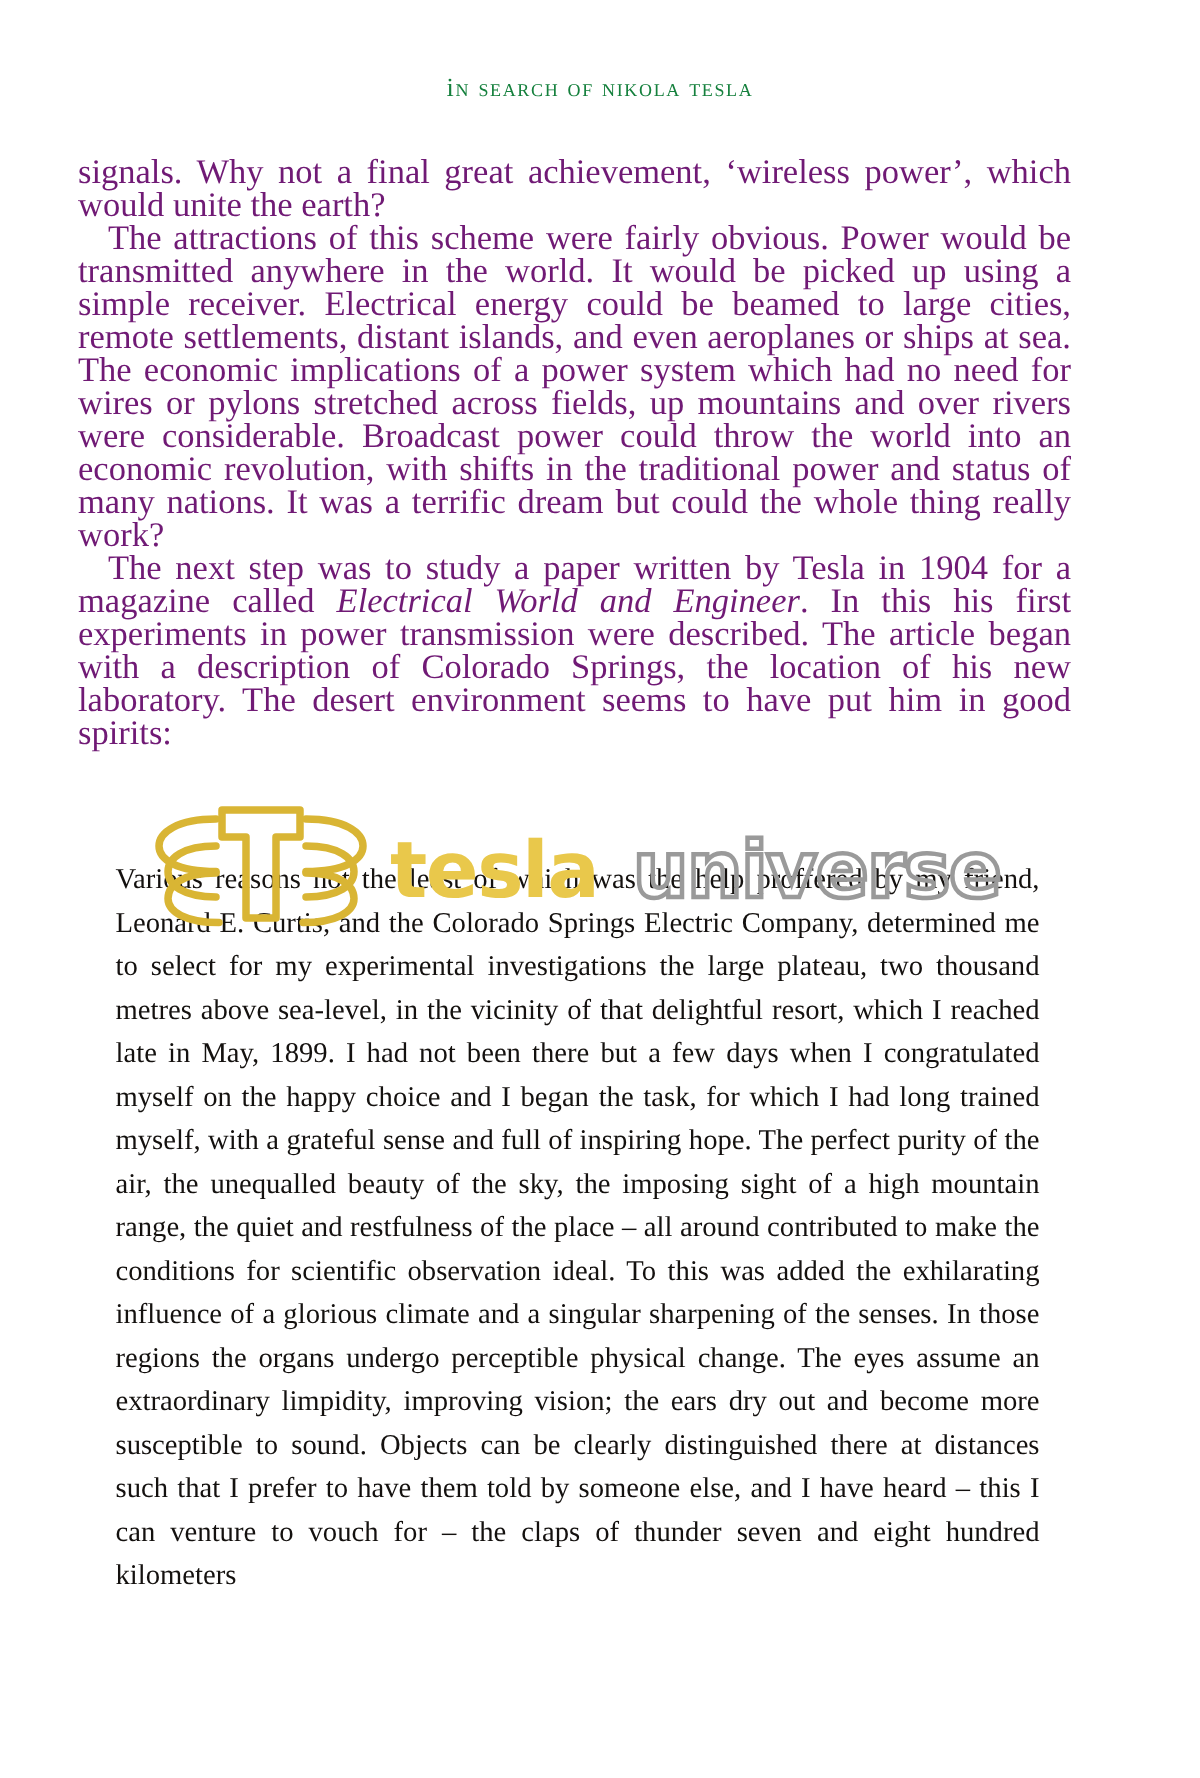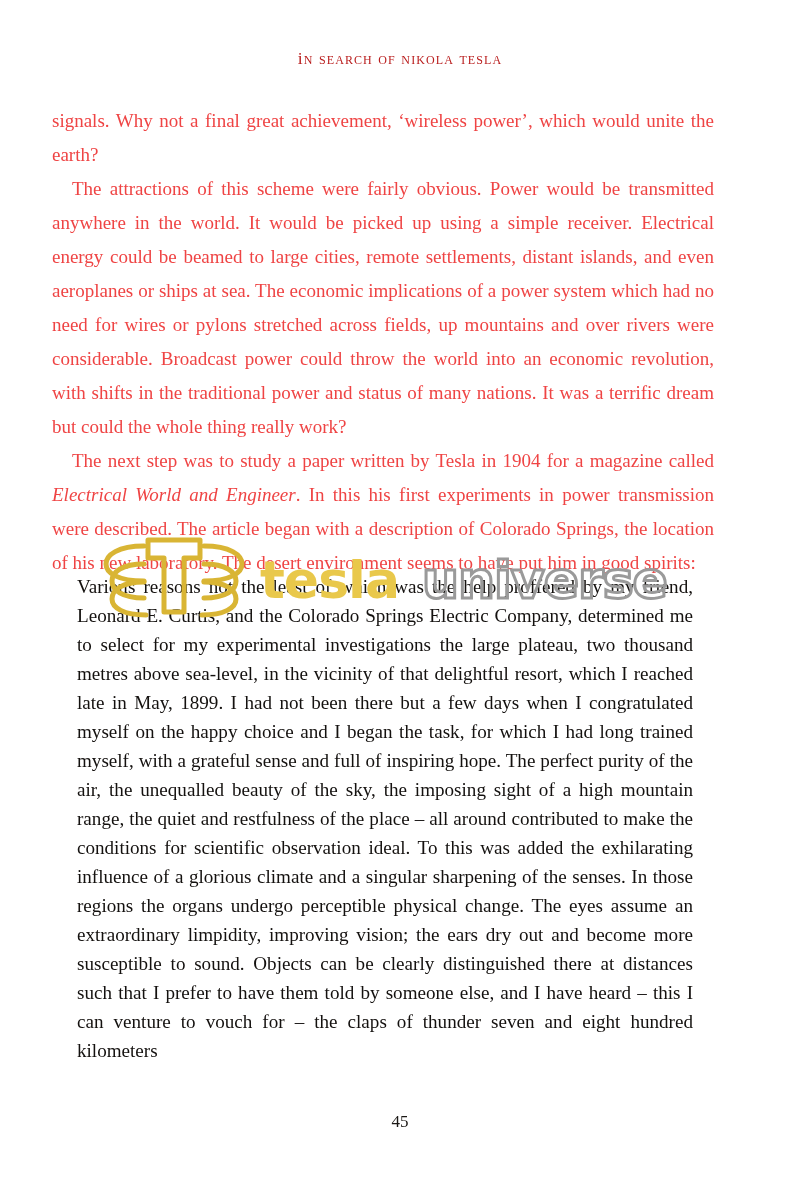--- a/index.html
+++ b/index.html
@@ -25,41 +25,41 @@
     position: absolute;
     top: 48px;
     left: 0;
     width: 800px;
     text-align: center;
     font-family: "Liberation Serif", "DejaVu Serif", serif;
     font-size: 17.5px;
     letter-spacing: 1.1px;
     font-variant: small-caps;
     text-transform: lowercase;
-    color: #b91c1c;
+    color: #15803d;
     white-space: pre;
   }
   .running-head::first-letter { font-variant: normal; }
 
   
   .column {
     position: absolute;
     left: 52px;
     top: 104px;
     width: 662px;
   }
 
   p.body {
     margin: 0;
-    font-size: 19px;
-    line-height: 34px;
+    font-size: 23px;
+    line-height: 22px;
     text-align: justify;
     text-justify: inter-word;
     hyphens: none;
-    color: #ef4444;
+    color: #701a75;
   }
   p.body.indent { text-indent: 20px; }
 
   p.body em { }
 
   
   .quote {
     margin: 0;
     padding: 0;
     position: absolute;
@@ -150,15 +150,14 @@
 
         <path d="M56 8 H108 V26 H92 V80 H72 V26 H56 Z" stroke="#D9B534"></path>
       </g>
 
       <text class="wm-word-solid" x="168" y="66" fill="#E9C84B">tesla</text>
 
       <text class="wm-word-hollow" x="330" y="66" fill="none" stroke="#9A9A9A" stroke-width="3">universe</text>
     </svg>
   </div>
 
-  <div class="folio">45</div>
 
 </div>
 
 </body></html>

